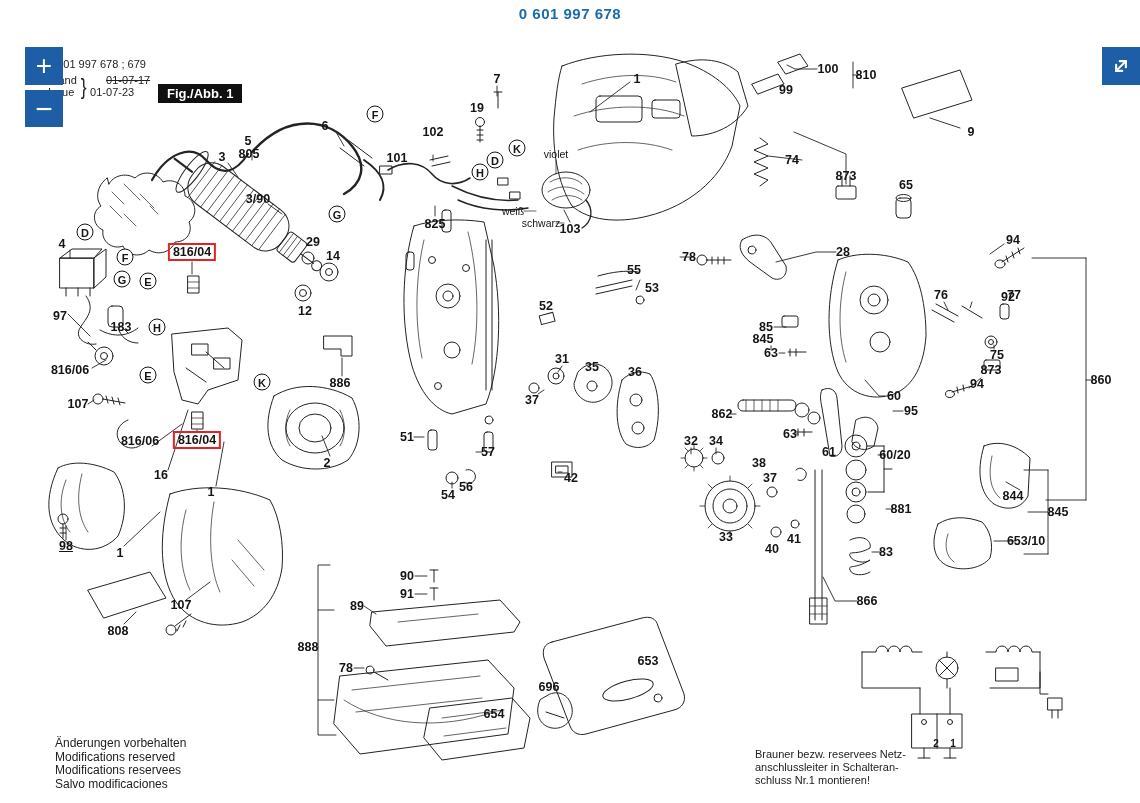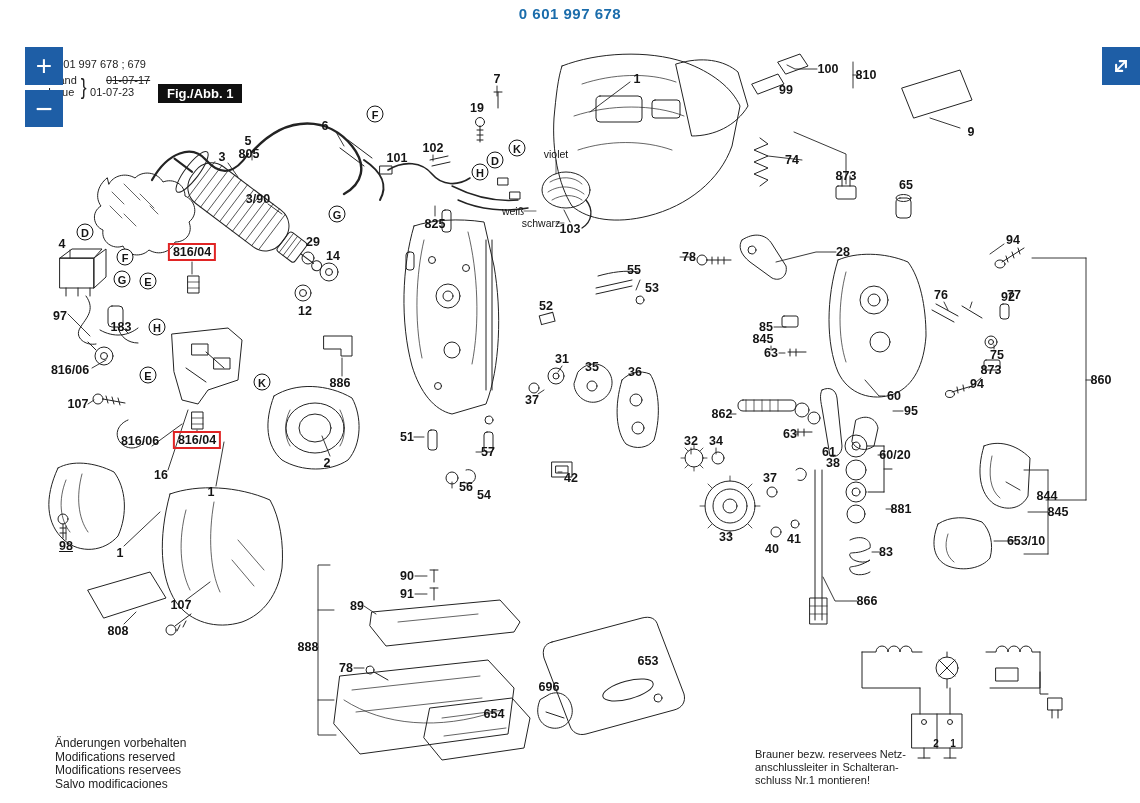--- a/index.html
+++ b/index.html
@@ -391,21 +391,21 @@
     <div class="plabel num" style="left: 497px; top: 79px;">7</div>
     <div class="plabel num" style="left: 477px; top: 108px;">19</div>
     <div class="plabel num" style="left: 637px; top: 79px;">1</div>
     <div class="plabel num" style="left: 828px; top: 69px;">100</div>
     <div class="plabel num" style="left: 866px; top: 75px;">810</div>
     <div class="plabel num" style="left: 786px; top: 90px;">99</div>
     <div class="plabel num" style="left: 971px; top: 132px;">9</div>
     <div class="plabel num" style="left: 792px; top: 160px;">74</div>
     <div class="plabel num" style="left: 846px; top: 176px;">873</div>
     <div class="plabel num" style="left: 906px; top: 185px;">65</div>
-    <div class="plabel num" style="left: 433px; top: 148px;">102</div>
+    <div class="plabel num" style="left: 433px; top: 132px;">102</div>
     <div class="plabel num" style="left: 397px; top: 158px;">101</div>
     <div class="plabel num" style="left: 570px; top: 229px;">103</div>
     <div class="plabel num" style="left: 435px; top: 224px;">825</div>
     <div class="plabel num" style="left: 325px; top: 126px;">6</div>
     <div class="plabel num" style="left: 248px; top: 141px;">5</div>
     <div class="plabel num" style="left: 249px; top: 154px;">805</div>
     <div class="plabel num" style="left: 222px; top: 157px;">3</div>
     <div class="plabel num" style="left: 258px; top: 199px;">3/90</div>
     <div class="plabel num" style="left: 313px; top: 242px;">29</div>
     <div class="plabel num" style="left: 333px; top: 256px;">14</div>
@@ -418,21 +418,21 @@
     <div class="plabel num" style="left: 140px; top: 441px;">816/06</div>
     <div class="plabel num" style="left: 161px; top: 475px;">16</div>
     <div class="plabel num" style="left: 211px; top: 492px;">1</div>
     <div class="plabel num" style="left: 327px; top: 463px;">2</div>
     <div class="plabel num" style="left: 340px; top: 383px;">886</div>
     <div class="plabel num" style="left: 66px; top: 546px; text-decoration: underline;">98</div>
     <div class="plabel num" style="left: 120px; top: 553px;">1</div>
     <div class="plabel num" style="left: 181px; top: 605px;">107</div>
     <div class="plabel num" style="left: 118px; top: 631px;">808</div>
     <div class="plabel num" style="left: 407px; top: 437px;">51</div>
-    <div class="plabel num" style="left: 448px; top: 495px; margin-left: 36px;">54</div>
+    <div class="plabel num" style="left: 448px; top: 495px;">54</div>
     <div class="plabel num" style="left: 466px; top: 487px;">56</div>
     <div class="plabel num" style="left: 488px; top: 452px;">57</div>
     <div class="plabel num" style="left: 571px; top: 478px;">42</div>
     <div class="plabel num" style="left: 532px; top: 400px;">37</div>
     <div class="plabel num" style="left: 562px; top: 359px;">31</div>
     <div class="plabel num" style="left: 592px; top: 367px;">35</div>
     <div class="plabel num" style="left: 635px; top: 372px;">36</div>
     <div class="plabel num" style="left: 546px; top: 306px;">52</div>
     <div class="plabel num" style="left: 634px; top: 270px;">55</div>
     <div class="plabel num" style="left: 652px; top: 288px;">53</div>
@@ -448,39 +448,39 @@
     <div class="plabel num" style="left: 843px; top: 252px;">28</div>
     <div class="plabel num" style="left: 766px; top: 327px;">85</div>
     <div class="plabel num" style="left: 763px; top: 339px;">845</div>
     <div class="plabel num" style="left: 771px; top: 353px;">63</div>
     <div class="plabel num" style="left: 722px; top: 414px;">862</div>
     <div class="plabel num" style="left: 790px; top: 434px;">63</div>
     <div class="plabel num" style="left: 829px; top: 452px;">61</div>
     <div class="plabel num" style="left: 691px; top: 441px;">32</div>
     <div class="plabel num" style="left: 716px; top: 441px;">34</div>
     <div class="plabel num" style="left: 770px; top: 478px;">37</div>
-    <div class="plabel num" style="left: 833px; top: 463px; text-align: right;">38</div>
+    <div class="plabel num" style="left: 759px; top: 463px; text-align: right;">38</div>
     <div class="plabel num" style="left: 726px; top: 537px;">33</div>
     <div class="plabel num" style="left: 772px; top: 549px;">40</div>
     <div class="plabel num" style="left: 794px; top: 539px;">41</div>
     <div class="plabel num" style="left: 895px; top: 455px;">60/20</div>
     <div class="plabel num" style="left: 901px; top: 509px;">881</div>
     <div class="plabel num" style="left: 886px; top: 552px;">83</div>
     <div class="plabel num" style="left: 867px; top: 601px;">866</div>
     <div class="plabel num" style="left: 894px; top: 396px;">60</div>
     <div class="plabel num" style="left: 911px; top: 411px;">95</div>
     <div class="plabel num" style="left: 1013px; top: 240px;">94</div>
     <div class="plabel num" style="left: 941px; top: 295px;">76</div>
     <div class="plabel num" style="left: 970px; top: 295px; margin-left: 44px;">77</div>
     <div class="plabel num" style="left: 1008px; top: 297px;">92</div>
     <div class="plabel num" style="left: 997px; top: 355px;">75</div>
     <div class="plabel num" style="left: 991px; top: 370px;">873</div>
     <div class="plabel num" style="left: 977px; top: 384px;">94</div>
     <div class="plabel num" style="left: 1101px; top: 380px;">860</div>
-    <div class="plabel num" style="left: 1013px; top: 496px; margin-left: 34px;">844</div>
+    <div class="plabel num" style="left: 1013px; top: 496px;">844</div>
     <div class="plabel num" style="left: 1058px; top: 512px;">845</div>
     <div class="plabel num" style="left: 1026px; top: 541px;">653/10</div>
     <div class="plabel num hl" style="left: 192px; top: 252px;">816/04</div>
     <div class="plabel num hl" style="left: 197px; top: 440px;">816/04</div>
     <div class="plabel letter" style="left: 375px; top: 114px;">F</div>
     <div class="plabel letter" style="left: 337px; top: 214px;">G</div>
     <div class="plabel letter" style="left: 517px; top: 148px;">K</div>
     <div class="plabel letter" style="left: 495px; top: 160px;">D</div>
     <div class="plabel letter" style="left: 480px; top: 172px;">H</div>
     <div class="plabel letter" style="left: 85px; top: 232px;">D</div>

